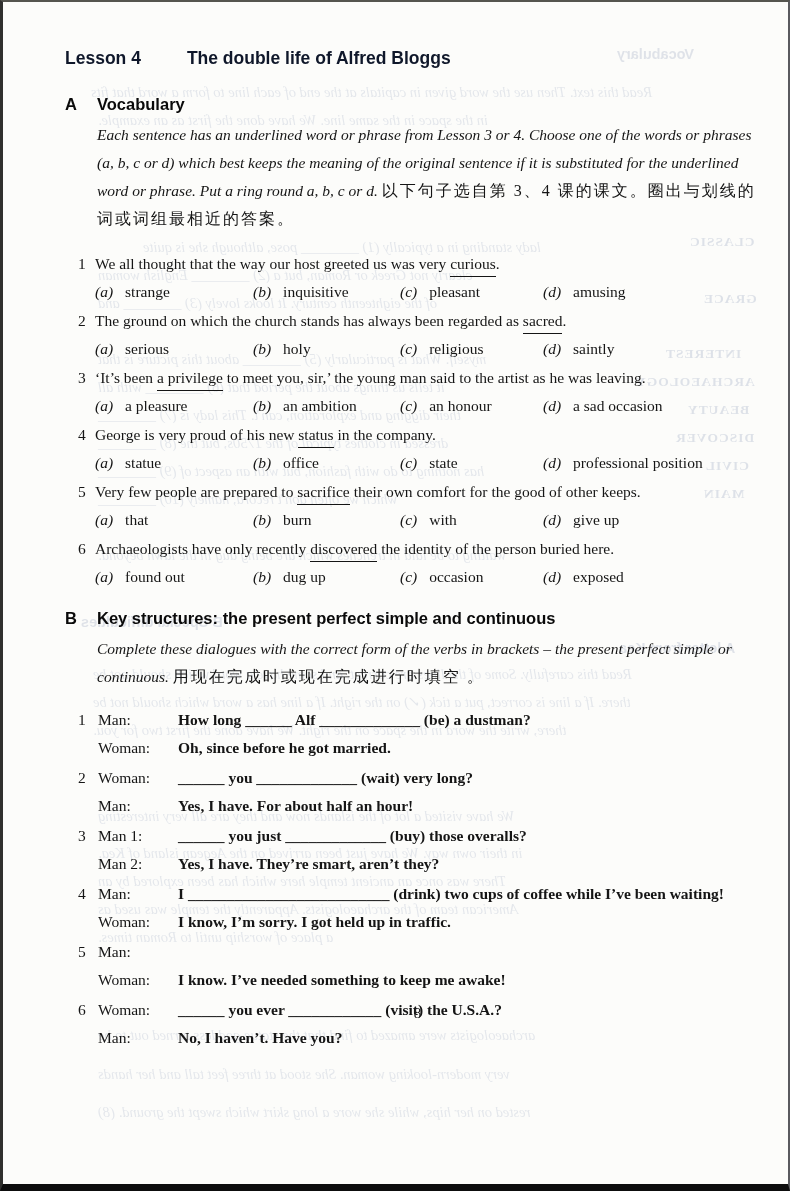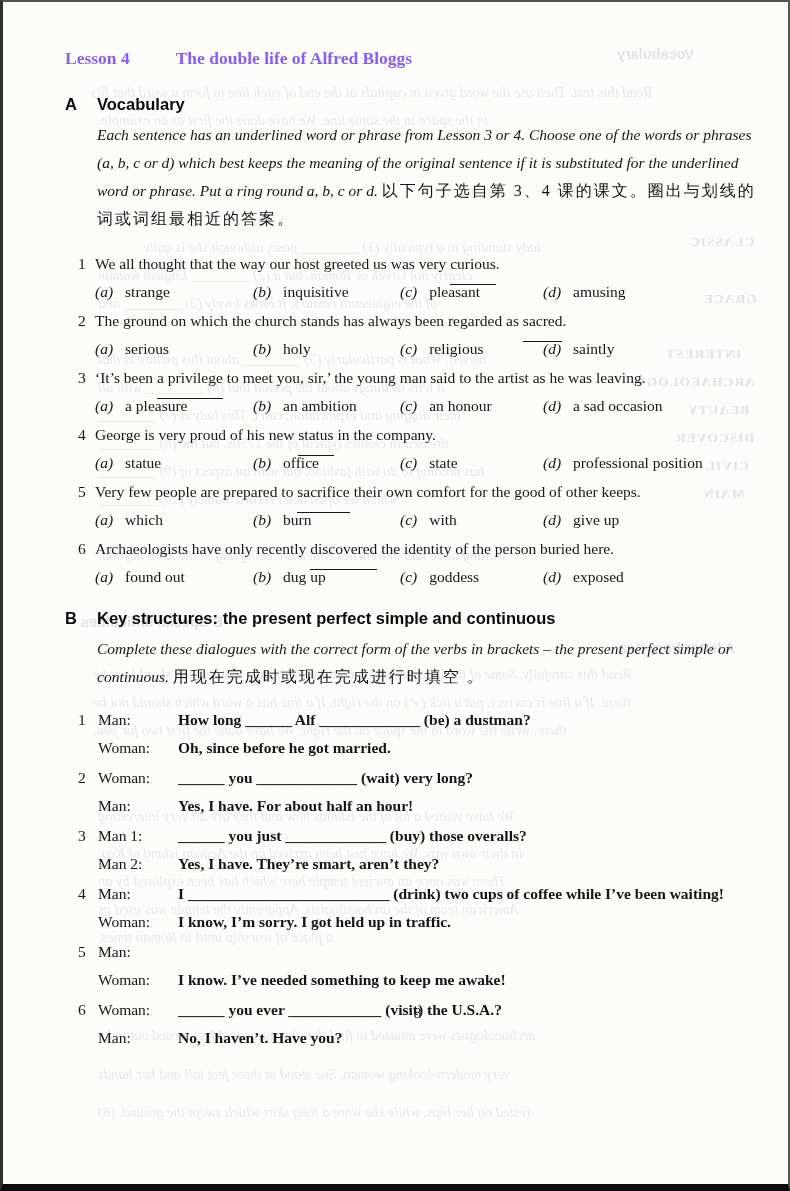--- a/index.html
+++ b/index.html
@@ -14,32 +14,32 @@
   .bleed-layer { position:absolute; inset:0; z-index:0; pointer-events:none; }
   .bleed {
     position:absolute; display:inline-block; white-space:nowrap;
     transform:scaleX(-1); color:#5f739c; opacity:0.15;
     font-size:14.5px; font-style:italic;
   }
   .bleed.b { font-weight:bold; font-style:normal; opacity:0.18; font-family:"Liberation Sans",sans-serif; }
   .bleed.caps { font-style:normal; letter-spacing:1px; opacity:0.19; font-size:13.5px; font-weight:bold; }
   
   .content { position:relative; z-index:1; }
-  .title-row { margin:46px 0 0 62px; font-family:Liberation Serif, serif; font-weight:bold; font-size:17.5px; color:#8b5cf6; }
+  .title-row { margin:46px 0 0 62px; font-family:Liberation Sans, sans-serif; font-weight:bold; font-size:17.5px; color:#0f172a; }
   .lesson-name { margin-left:46px; }
   .sec-head { margin-left:62px; margin-top:26px; display:flex; font-family:"Liberation Sans","DejaVu Sans",sans-serif; font-weight:bold; font-size:16.5px; color:#0a0a0a; }
   .sec-letter { width:32px; flex:0 0 32px; }
   .instr { margin:7px 0 0 94px; width:662px; line-height:28px; font-size:15.5px; }
   .instr .en { font-style:italic; }
   .instr .zh { font-style:normal; font-size:16px; letter-spacing:2px; }
   .questions { margin-top:17px; }
   .q { position:relative; margin:0 0 1px 62px; line-height:28px; font-size:15.5px; }
   .q-num { position:absolute; left:13px; top:0; }
   .q-line { margin-left:30px; white-space:nowrap; }
-  .ul { border-bottom:1.3px solid #151515; padding-bottom:12px; }
+  .ul { border-bottom:1.3px solid #151515; padding-bottom:4px; }
   .q-opts { margin-left:30px; display:grid; grid-template-columns:158px 147px 143px auto; }
   .opt { white-space:nowrap; }
   .opt-label { font-style:italic; margin-right:12px; }
   .sec-head-b { margin-top:18px; }
   .dialogues { margin-top:15px; }
   .d { margin:0 0 2px 62px; line-height:28px; font-size:15.5px; }
   .d-line { display:grid; grid-template-columns:33px 80px auto; }
   .d-num { padding-left:13px; }
   .d-text { white-space:nowrap;font-weight:bold; }
   .page-num { position:absolute; bottom:30px; left:44px; right:0; text-align:center; font-size:15px; color:#222; }
@@ -142,34 +142,34 @@
           <span class="opt"><span class="opt-label">(b)</span><span>office</span></span>
           <span class="opt"><span class="opt-label">(c)</span><span>state</span></span>
           <span class="opt"><span class="opt-label">(d)</span><span>professional position</span></span>
         </div>
       </div>
 
       <div class="q">
         <span class="q-num">5</span>
         <div class="q-line"><span>Very few people are prepared to </span><span class="ul">sacrifice</span><span> their own comfort for the good of other keeps.</span></div>
         <div class="q-opts">
-          <span class="opt"><span class="opt-label">(a)</span><span>which</span></span>
+          <span class="opt"><span class="opt-label">(a)</span><span>that</span></span>
           <span class="opt"><span class="opt-label">(b)</span><span>burn</span></span>
           <span class="opt"><span class="opt-label">(c)</span><span>with</span></span>
           <span class="opt"><span class="opt-label">(d)</span><span>give up</span></span>
         </div>
       </div>
 
       <div class="q">
         <span class="q-num">6</span>
         <div class="q-line"><span>Archaeologists have only recently </span><span class="ul">discovered</span><span> the identity of the person buried here.</span></div>
         <div class="q-opts">
           <span class="opt"><span class="opt-label">(a)</span><span>found out</span></span>
           <span class="opt"><span class="opt-label">(b)</span><span>dug up</span></span>
-          <span class="opt"><span class="opt-label">(c)</span><span>goddess</span></span>
+          <span class="opt"><span class="opt-label">(c)</span><span>occasion</span></span>
           <span class="opt"><span class="opt-label">(d)</span><span>exposed</span></span>
         </div>
       </div>
 
     </div>
 
     <div class="sec-head sec-head-b">
       <span class="sec-letter">B</span>
       <span>Key structures: the present perfect simple and continuous</span>
     </div>

